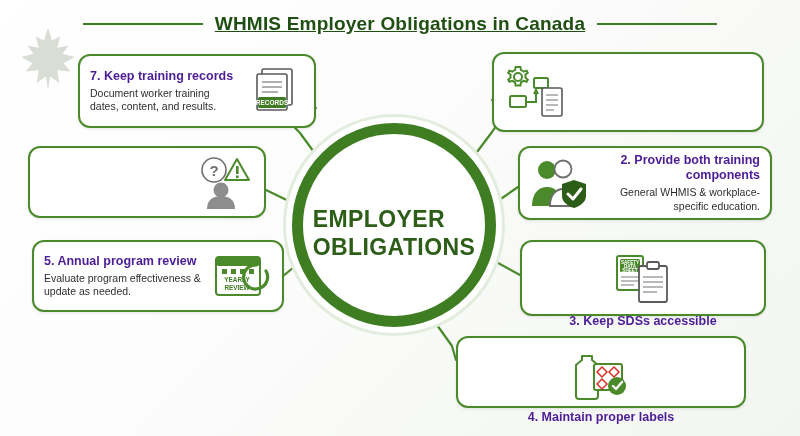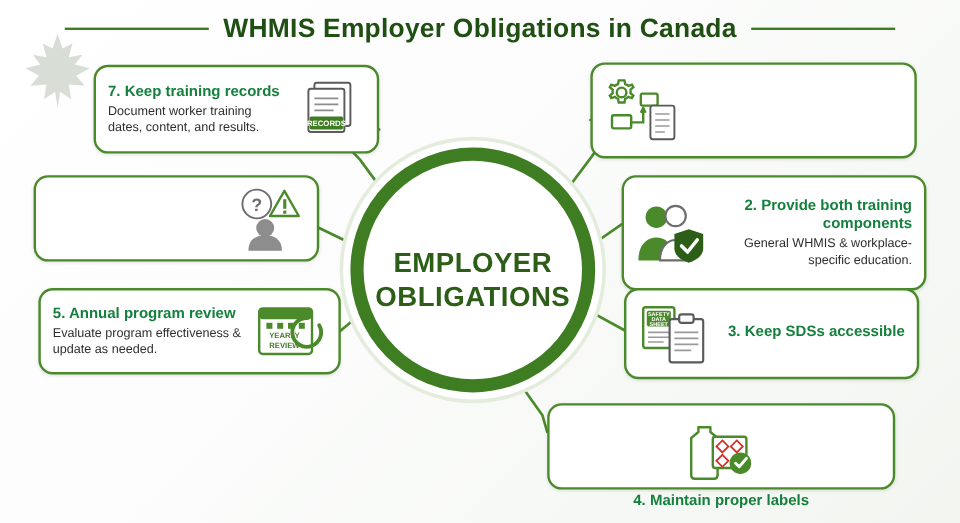--- a/index.html
+++ b/index.html
@@ -30,25 +30,26 @@
     justify-content: center;
   }
   .title-rule {
     height: 2px;
     background: #3f7d23;
     flex: 0 0 auto;
   }
   .title-rule.left { width: 120px; margin-right: 12px; }
   .title-rule.right { width: 120px; margin-left: 12px; }
   .title-text {
-    font-size: 22px;
+    font-size: 19px;
     font-weight: bold;
     color: #1f4f12;
     white-space: nowrap;
     letter-spacing: .2px;
+    text-decoration: underline;
   }
 
   
   .leaf {
     position: absolute;
     left: 14px;
     top: 26px;
     width: 68px;
     height: 66px;
   }
@@ -70,21 +71,20 @@
     border-radius: 50%;
     background: #ffffff;
     border: 11px solid #3f7d23;
     box-shadow: 0 0 0 6px #ffffff, 0 0 0 9px #e3ecdd;
     display: flex;
     align-items: center;
     justify-content: center;
     box-sizing: border-box;
   }
   .hub-inner {
-    text-align: center;
     color: #2c5e17;
     font-size: 23px;
     font-weight: bold;
     line-height: 1.22;
     letter-spacing: .4px;
     margin-top: 16px;
   }
 
   
   .card {
@@ -98,39 +98,39 @@
     align-items: center;
     gap: 8px;
     box-shadow: 0 1px 3px rgba(0,0,0,.10);
   }
   .card .txt { flex: 1 1 auto; }
   .card .icon { flex: 0 0 auto; }
   .card h3 {
     margin: 0 0 3px 0;
     font-size: 12.5px;
     font-weight: bold;
-    color: #15803d;
+    color: #4c1d95;
     line-height: 1.2;
   }
   .card p {
     margin: 0;
     font-size: 10.5px;
     color: #2e2e2e;
     line-height: 1.28;
   }
   .card.right .txt { text-align: right; }
   .card.left .txt  { text-align: left; }
 
   
   #card7 { left: 78px;  top: 54px;  width: 238px; height: 74px; }
   #card6 { left: 28px;  top: 146px; width: 238px; height: 72px; }
   #card5 { left: 32px;  top: 240px; width: 252px; height: 72px; }
   #card1 { left: 492px; top: 52px;  width: 272px; height: 80px; }
-  #card2 { left: 518px; top: 146px; width: 254px; height: 96px; gap: 11px; }
-  #card3 { left: 520px; top: 240px; width: 246px; height: 76px; }
+  #card2 { left: 518px; top: 146px; width: 254px; height: 74px; gap: 11px; }
+  #card3 { left: 520px; top: 240px; width: 246px; height: 76px; flex-direction: column; }
   #card4 { left: 456px; top: 336px; width: 290px; height: 72px; flex-direction: column; }
 
   .icon svg { display: block; }
 </style>
 </head>
 <body>
 
 <div id="canvas">
 
   <div class="leaf">

